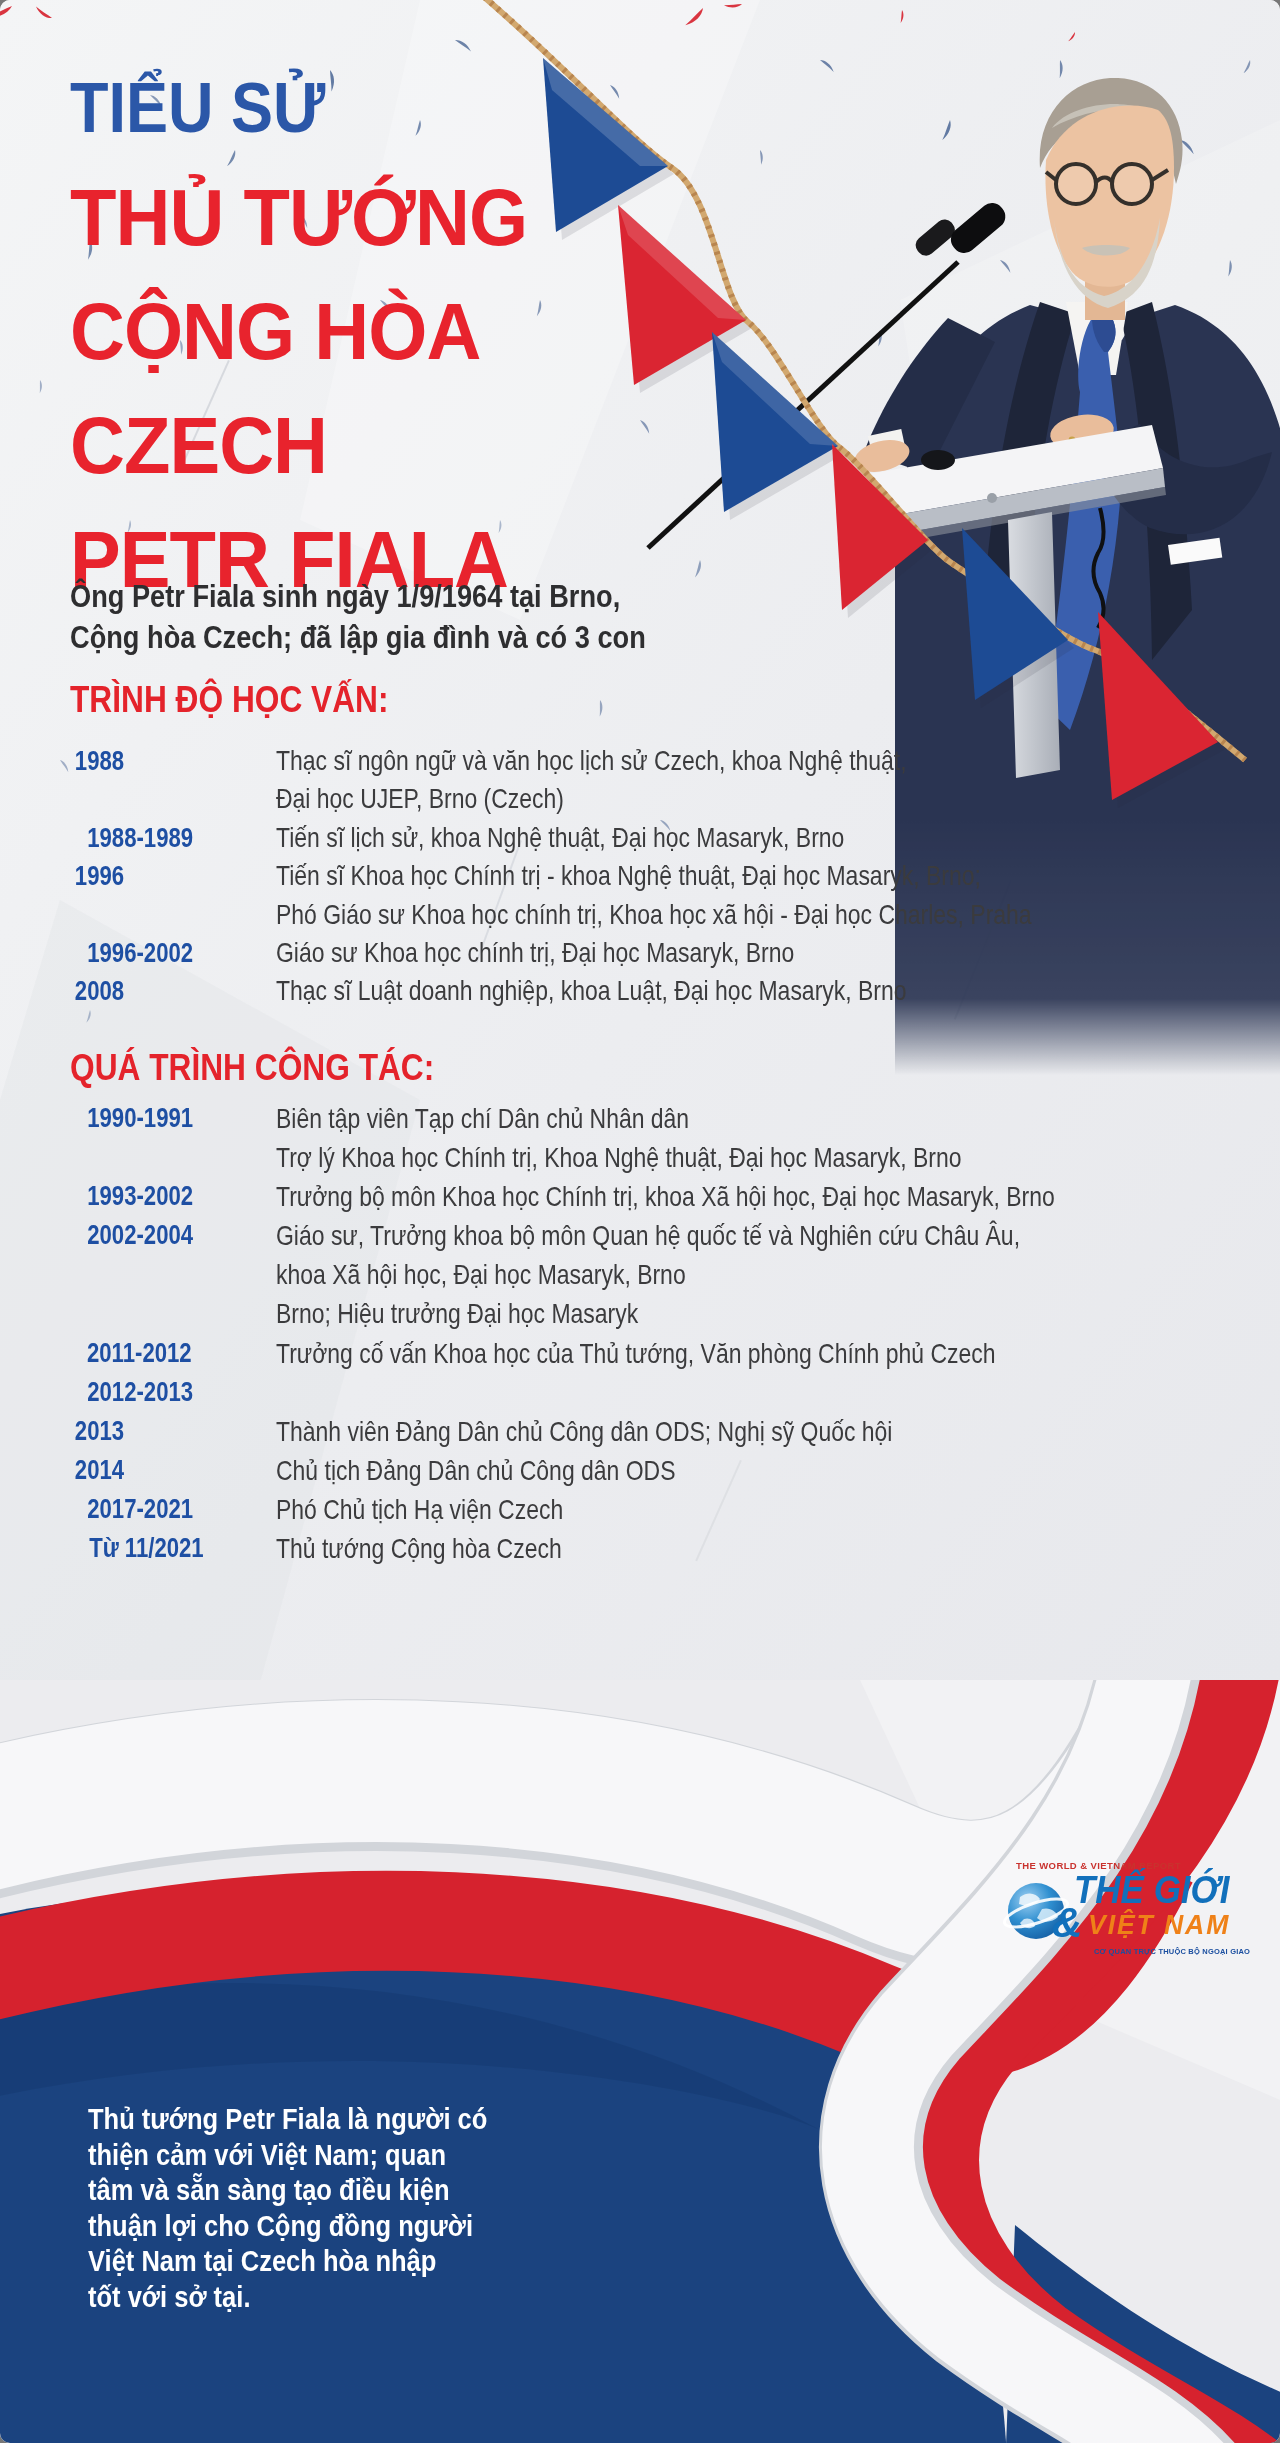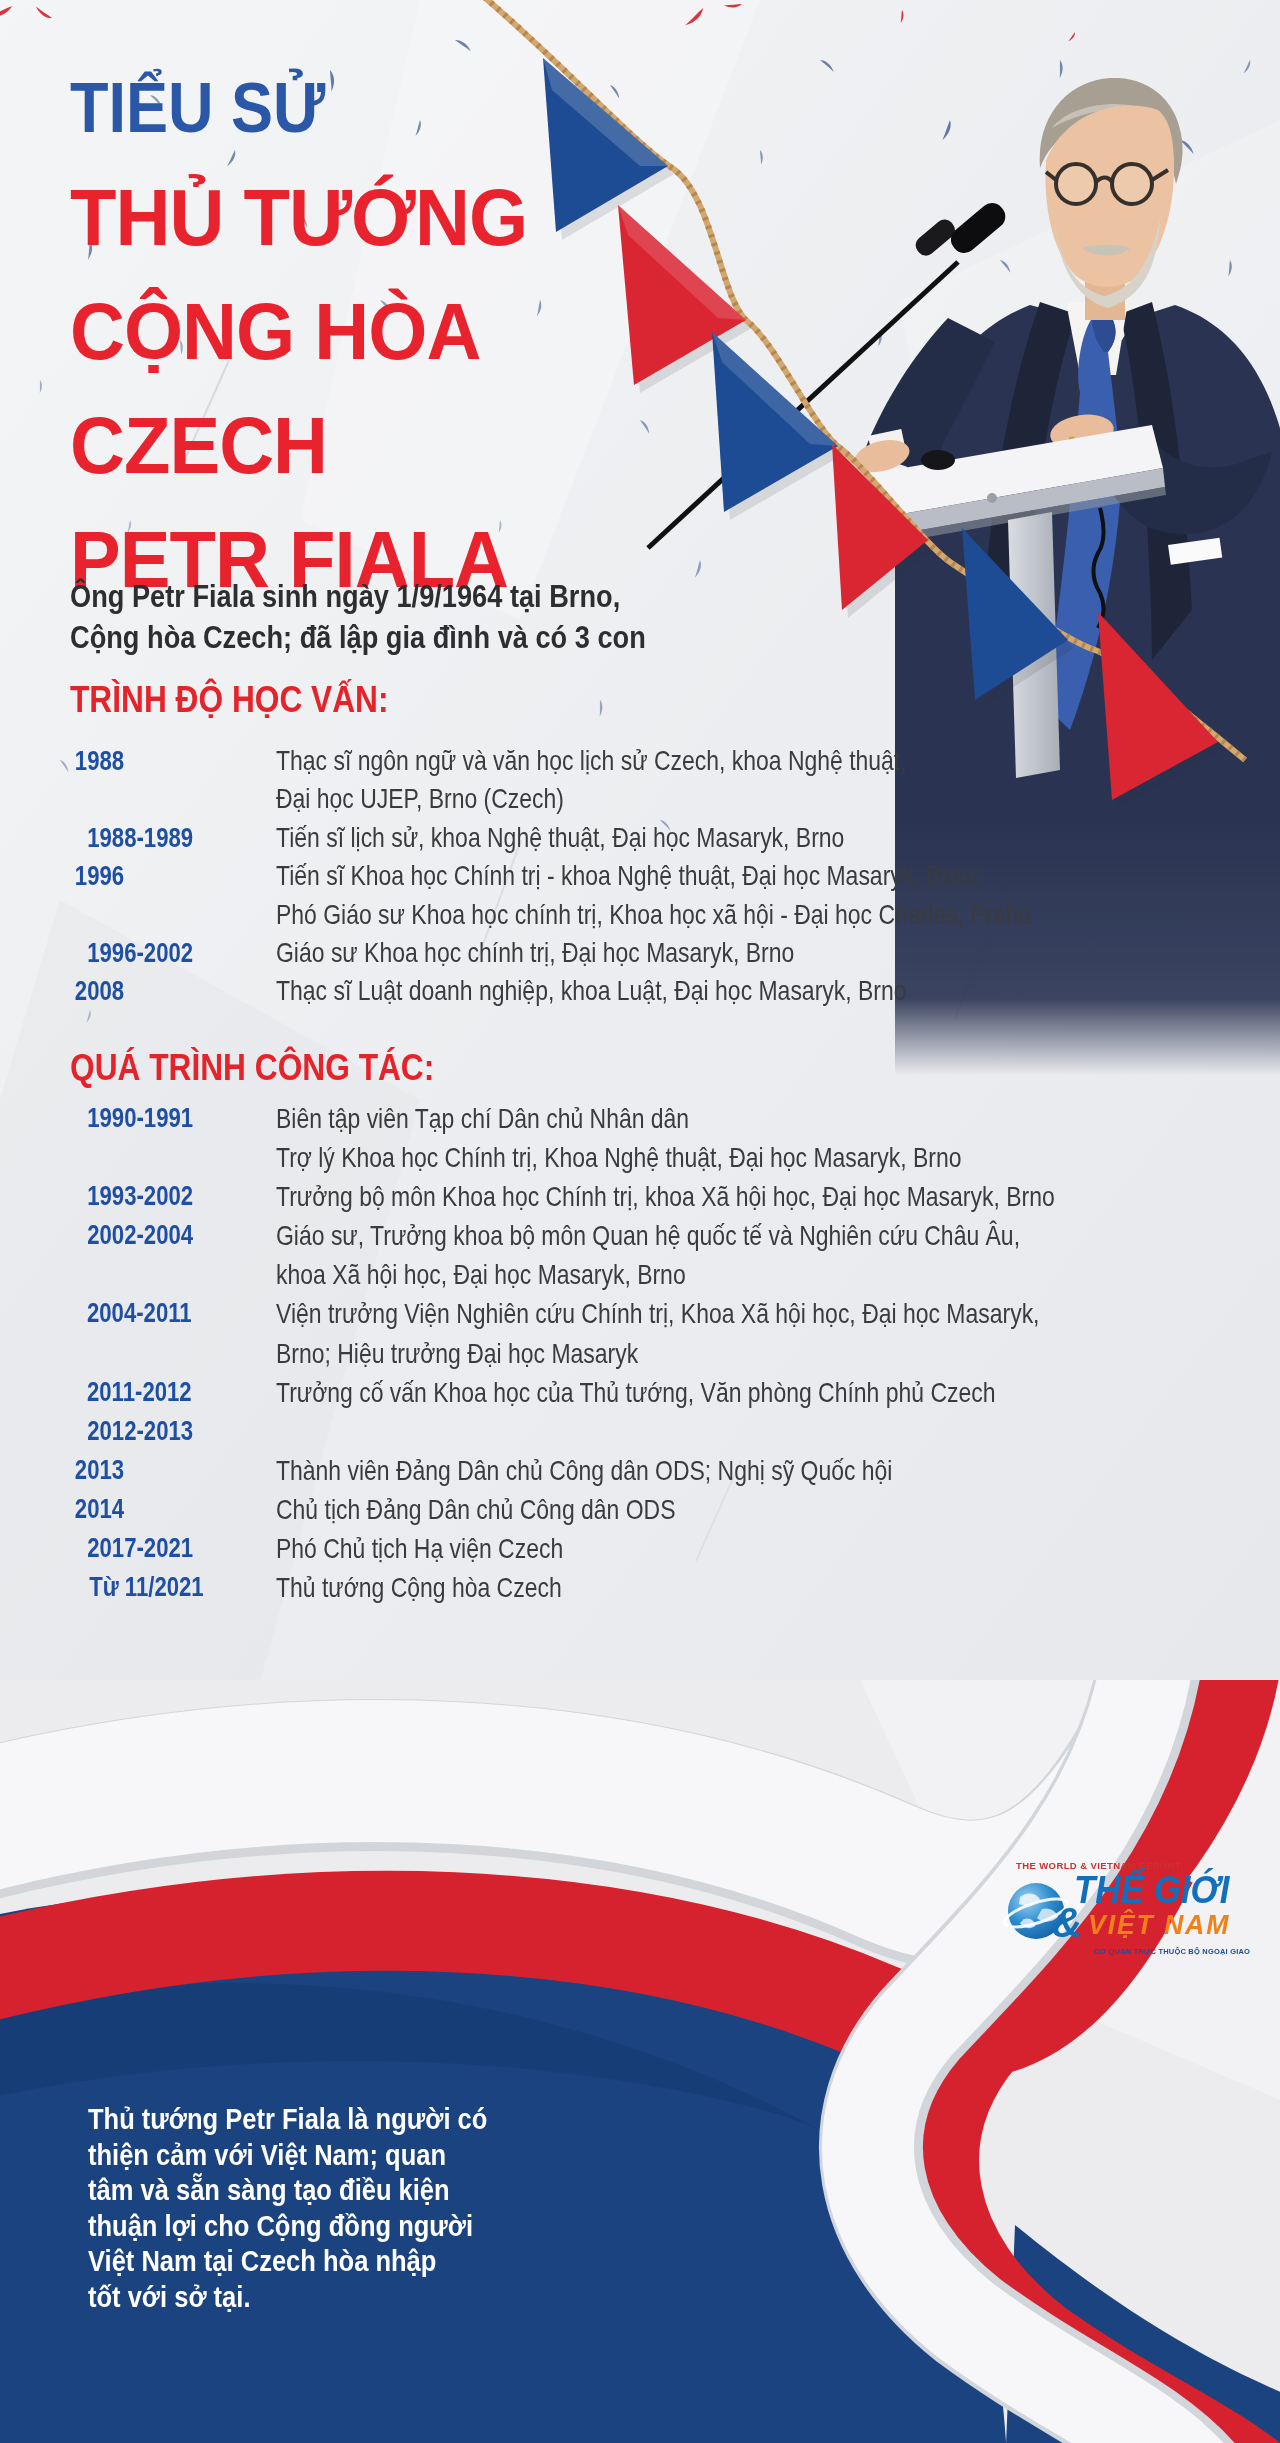--- a/index.html
+++ b/index.html
@@ -1,17 +1,17 @@
 <!DOCTYPE html>
 <html><head>
 <meta charset="utf-8">
 <style>
   html,body{margin:0;padding:0;background:#777;}
   #stage{position:relative;width:1280px;height:2443px;margin:0 auto;overflow:hidden;
-         background:#eef0f2;font-family:"Liberation Sans", sans-serif;}
+         background:#eef0f2;font-family:"Liberation Sans", sans-serif;border-radius:10px;}
   svg{display:block}
   .abs{position:absolute}
   .cond{display:inline-block;transform:scaleX(.82);transform-origin:left center;white-space:nowrap}
   .cond-r{display:inline-block;transform:scaleX(.82);transform-origin:right center;white-space:nowrap}
 
   .kicker{left:70px;top:66px;font-size:70px;font-weight:bold;color:#2b57a8;line-height:84px;letter-spacing:0px}
   .kicker span{display:inline-block;transform:scaleX(.9);transform-origin:left center}
   .main-title{left:70px;top:161px;color:#e8232d;font-weight:700;font-size:80px;line-height:114px;letter-spacing:-1px}
   .main-title div span{display:inline-block;transform:scaleX(.95);transform-origin:left center;white-space:nowrap}
 
@@ -292,24 +292,20 @@
       </div>
     <div class="row">
         <div class="yr"><span class="cond-r">2002-2004</span></div>
         <div class="tx"><span class="cond">Giáo sư, Trưởng khoa bộ môn Quan hệ quốc tế và Nghiên cứu Châu Âu,</span></div>
       </div>
     <div class="row">
         <div class="yr"><span class="cond-r"></span></div>
         <div class="tx"><span class="cond">khoa Xã hội học, Đại học Masaryk, Brno</span></div>
       </div>
     <div class="row">
-        <div class="yr"><span class="cond-r">2004-2011</span></div>
-        <div class="tx"><span class="cond">Viện trưởng Viện Nghiên cứu Chính trị, Khoa Xã hội học, Đại học Masaryk,</span></div>
-      </div>
-    <div class="row">
         <div class="yr"><span class="cond-r"></span></div>
         <div class="tx"><span class="cond">Brno; Hiệu trưởng Đại học Masaryk</span></div>
       </div>
     <div class="row">
         <div class="yr"><span class="cond-r">2011-2012</span></div>
         <div class="tx"><span class="cond">Trưởng cố vấn Khoa học của Thủ tướng, Văn phòng Chính phủ Czech</span></div>
       </div>
     <div class="row">
         <div class="yr"><span class="cond-r">2012-2013</span></div>
       </div>

